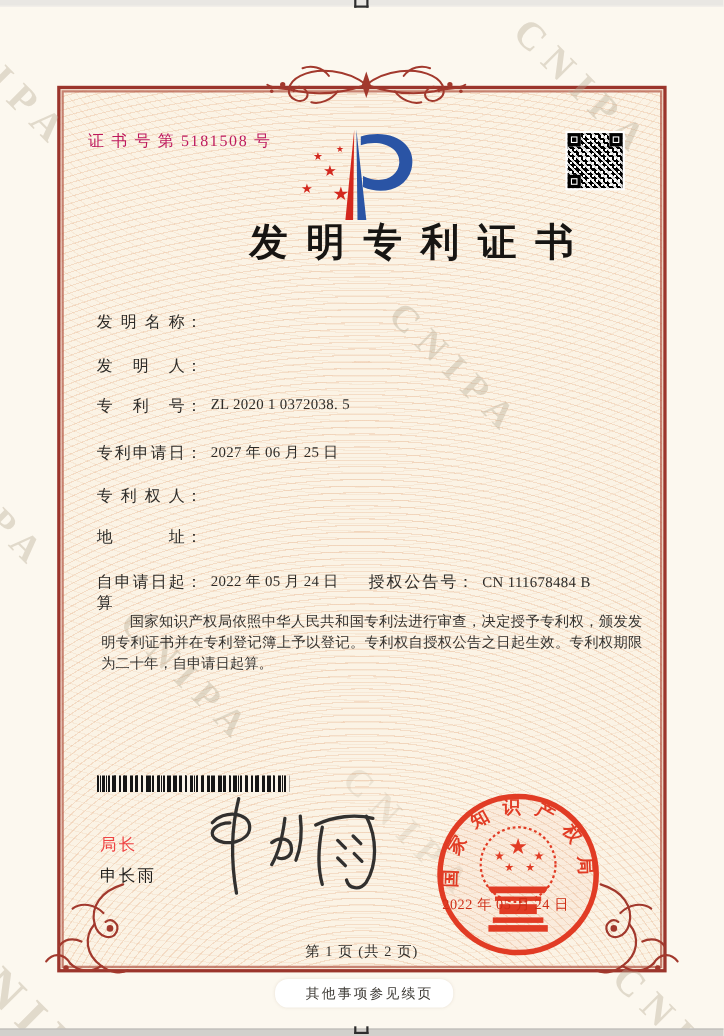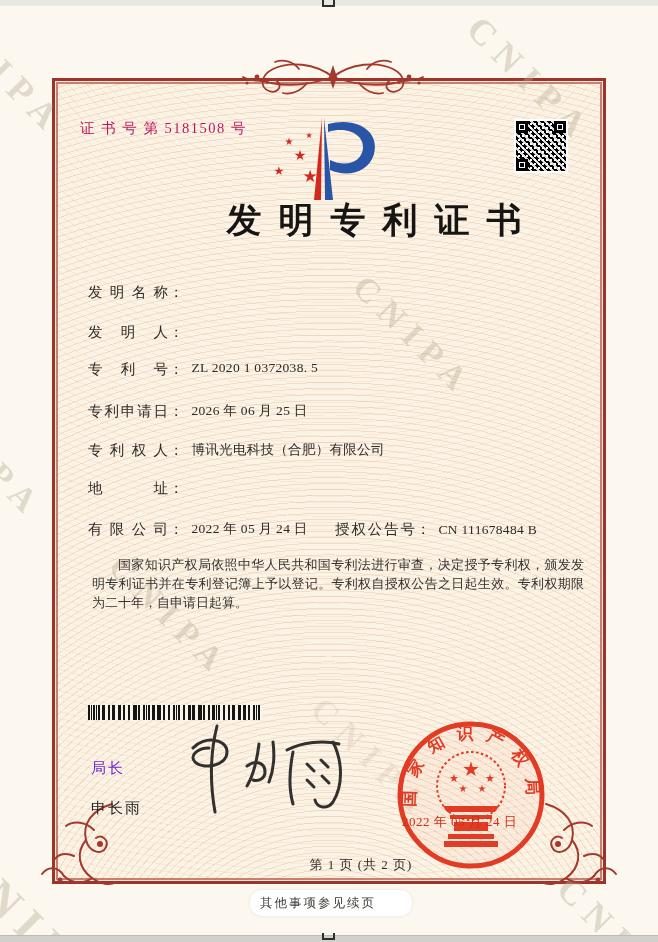--- a/index.html
+++ b/index.html
@@ -58,34 +58,34 @@
   .legal{position:absolute;left:88px;top:551px;width:500px;font-size:13px;line-height:19.2px;
          color:#34322f;text-align:justify;}
   .legal p{margin:4px;text-indent:2em;}
 
   .barcode{position:absolute;left:88px;top:705px;width:175px;height:15px;background:#faf4ea;
       background-image:
         repeating-linear-gradient(90deg,#151515 0 2px,rgba(0,0,0,0) 2px 5px),
         repeating-linear-gradient(90deg,#151515 0 1px,rgba(0,0,0,0) 1px 8px),
         repeating-linear-gradient(90deg,rgba(0,0,0,0) 0 3px,#151515 3px 4px,rgba(0,0,0,0) 4px 11px);}
 
-  .officer-title{position:absolute;left:91px;top:759px;font-size:15px;color:#6d28d9;
+  .officer-title{position:absolute;left:91px;top:759px;font-size:15px;color:#ef4444;
       font-family:"Liberation Sans","DejaVu Sans",sans-serif;font-weight:500;letter-spacing:2px;}
   .officer-name{position:absolute;left:91px;top:787px;font-size:15px;color:#1f1e1c;
-      font-family:"Liberation Sans","DejaVu Sans",sans-serif;font-weight:500;letter-spacing:2px;margin-top:12px;}
+      font-family:"Liberation Sans","DejaVu Sans",sans-serif;font-weight:500;letter-spacing:2px;}
   .signature{position:absolute;left:175px;top:720px;width:180px;height:100px;}
 
   .seal{position:absolute;left:396px;top:720px;width:150px;height:150px;opacity:.95;mix-blend-mode:multiply;}
   .seal-date{position:absolute;left:402px;top:813px;width:148px;font-size:13px;color:#cf2e16;
       letter-spacing:0.5px;font-weight:500;white-space:nowrap;}
 
-  .page-num{position:absolute;left:52px;top:856px;width:554px;text-align:center;font-size:13px;color:#2f2d2a;letter-spacing:1px;padding-left:32px;}
+  .page-num{position:absolute;left:52px;top:856px;width:554px;text-align:center;font-size:13px;color:#2f2d2a;letter-spacing:1px;}
 
   .note-box{position:absolute;left:250px;top:890px;width:152px;height:26px;background:#ffffff;
-      border-radius:12px;box-shadow:0 0 3px rgba(120,90,60,.15);padding-left:10px;}
+      border-radius:12px;box-shadow:0 0 3px rgba(120,90,60,.15);text-align:center;padding-left:10px;}
   .note-box span{font-size:12.5px;line-height:26px;color:#3d3a35;letter-spacing:2px;}
 
   .ornament-top{position:absolute;left:237px;top:53px;width:192px;height:48px;}
   .flourish{position:absolute;width:84px;height:92px;}
   .flourish.bl{left:34px;top:800px;}
   .flourish.br{left:540px;top:800px;transform:scaleX(-1);}
 </style>
 </head>
 <body>
 
@@ -176,33 +176,32 @@
         <span class="f-colon">：</span>
     </div>
     <div class="f-row" style="top:360px;">
       <span class="f-label">专利号</span>
         <span class="f-colon">：</span>
       <span class="f-value">ZL 2020 1 0372038. 5</span>
     </div>
     <div class="f-row" style="top:402px;">
       <span class="f-label">专利申请日</span>
         <span class="f-colon">：</span>
-      <span class="f-value">2026 年 06 月 25 日</span>
+      <span class="f-value">2027 年 06 月 25 日</span>
     </div>
     <div class="f-row" style="top:441px;">
       <span class="f-label">专利权人</span>
         <span class="f-colon">：</span>
-      <span class="f-value">博讯光电科技（合肥）有限公司</span>
     </div>
     <div class="f-row" style="top:479px;">
       <span class="f-label">地址</span>
         <span class="f-colon">：</span>
     </div>
     <div class="f-row" style="top:520px;width:480px;">
-      <span class="f-label">有限公司</span>
+      <span class="f-label">自申请日起算</span>
         <span class="f-colon">：</span>
       <span class="f-value">2022 年 05 月 24 日</span>
       <span class="pair2">
         <span class="f-label">授权公告号</span>
           <span class="f-colon">：</span>
         <span class="f-value">CN 111678484 B</span>
       </span>
     </div>
 
     <div class="legal">

